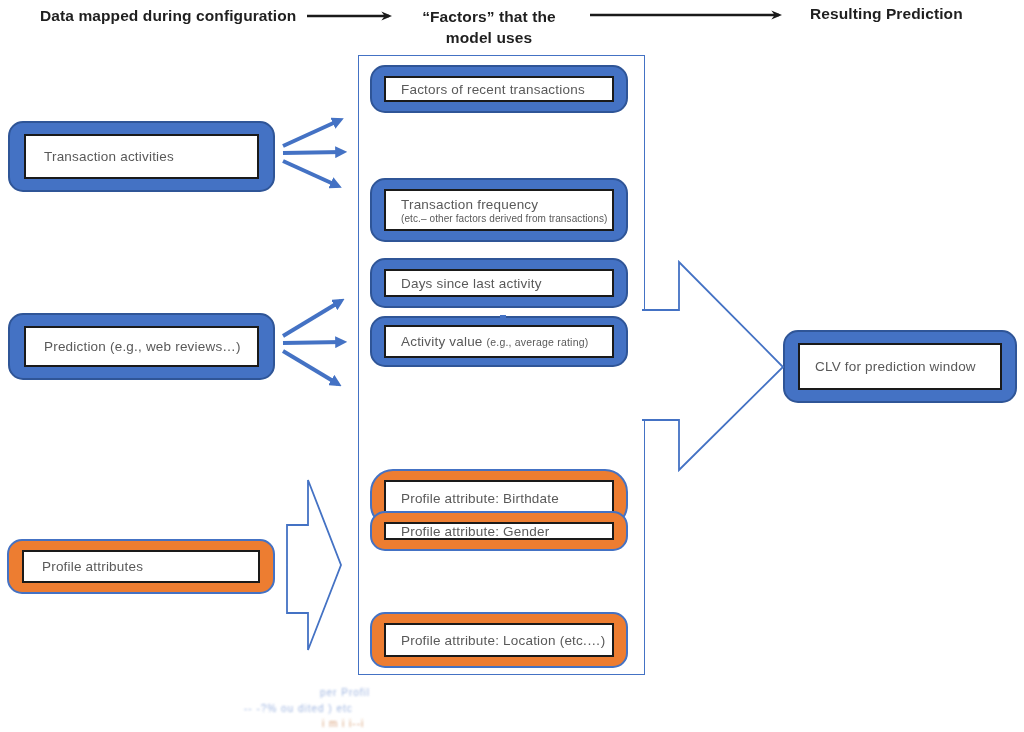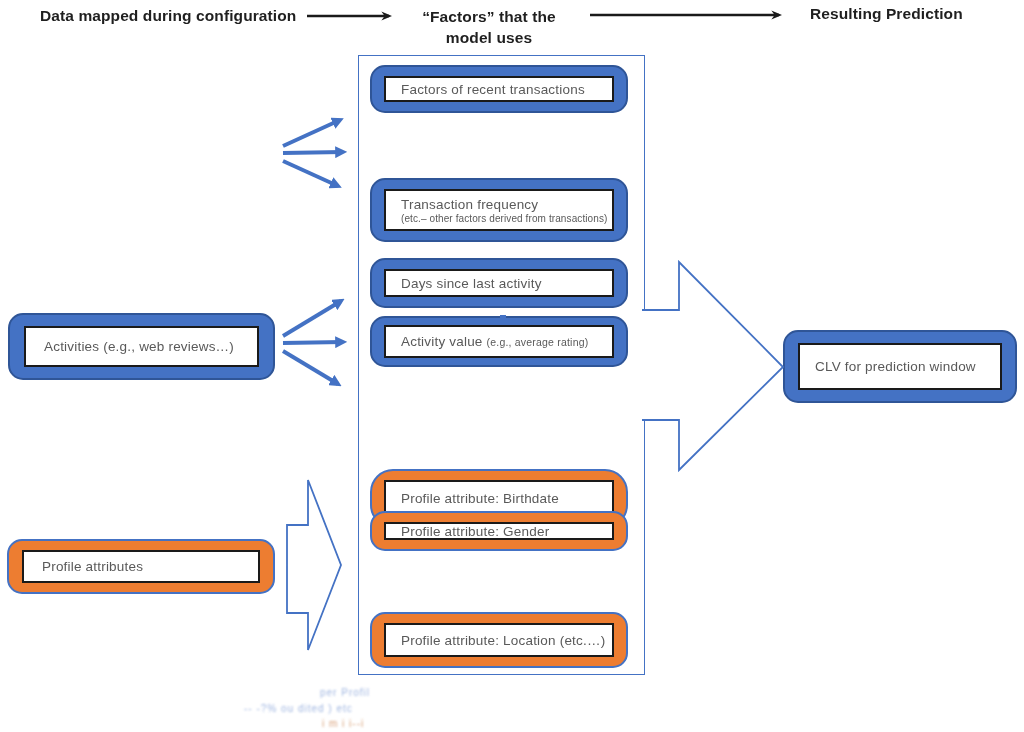--- a/index.html
+++ b/index.html
@@ -87,23 +87,28 @@
     <div class="inner">
       <div class="label">Profile attribute: Gender</div>
     </div>
   </div>
   <div class="rbox orange mid" style="top:612px;height:56px;">
     <div class="inner">
       <div class="label">Profile attribute: Location (etc.…)</div>
     </div>
   </div>
 
+  <div class="rbox blue lbox" style="left:8px;top:121px;width:267px;height:71px;">
+    <div class="inner">
+      <div class="label">Transaction activities</div>
+    </div>
+  </div>
   <div class="rbox blue lbox" style="left:8px;top:313px;width:267px;height:67px;">
     <div class="inner">
-      <div class="label">Activities (e.g., web reviews…)</div>
+      <div class="label">Prediction (e.g., web reviews…)</div>
     </div>
   </div>
   <div class="rbox orange lbox" style="left:7px;top:539px;width:268px;height:55px;">
     <div class="inner" style="inset:9px 13px;">
       <div class="label">Profile attributes</div>
     </div>
   </div>
 
   <div class="rbox blue lbox" style="left:783px;top:330px;width:234px;height:73px;">
     <div class="inner" style="inset:11px 13px;padding-left:15px;">

